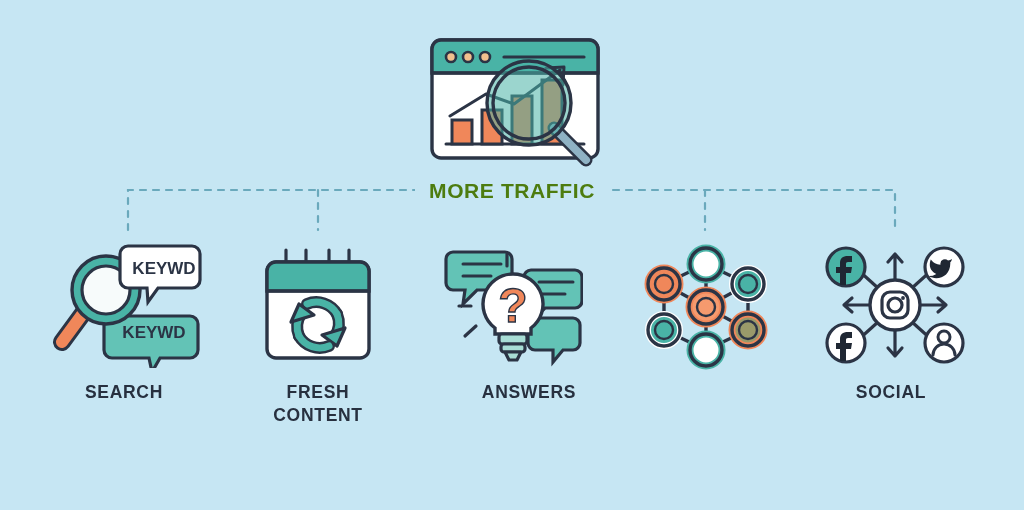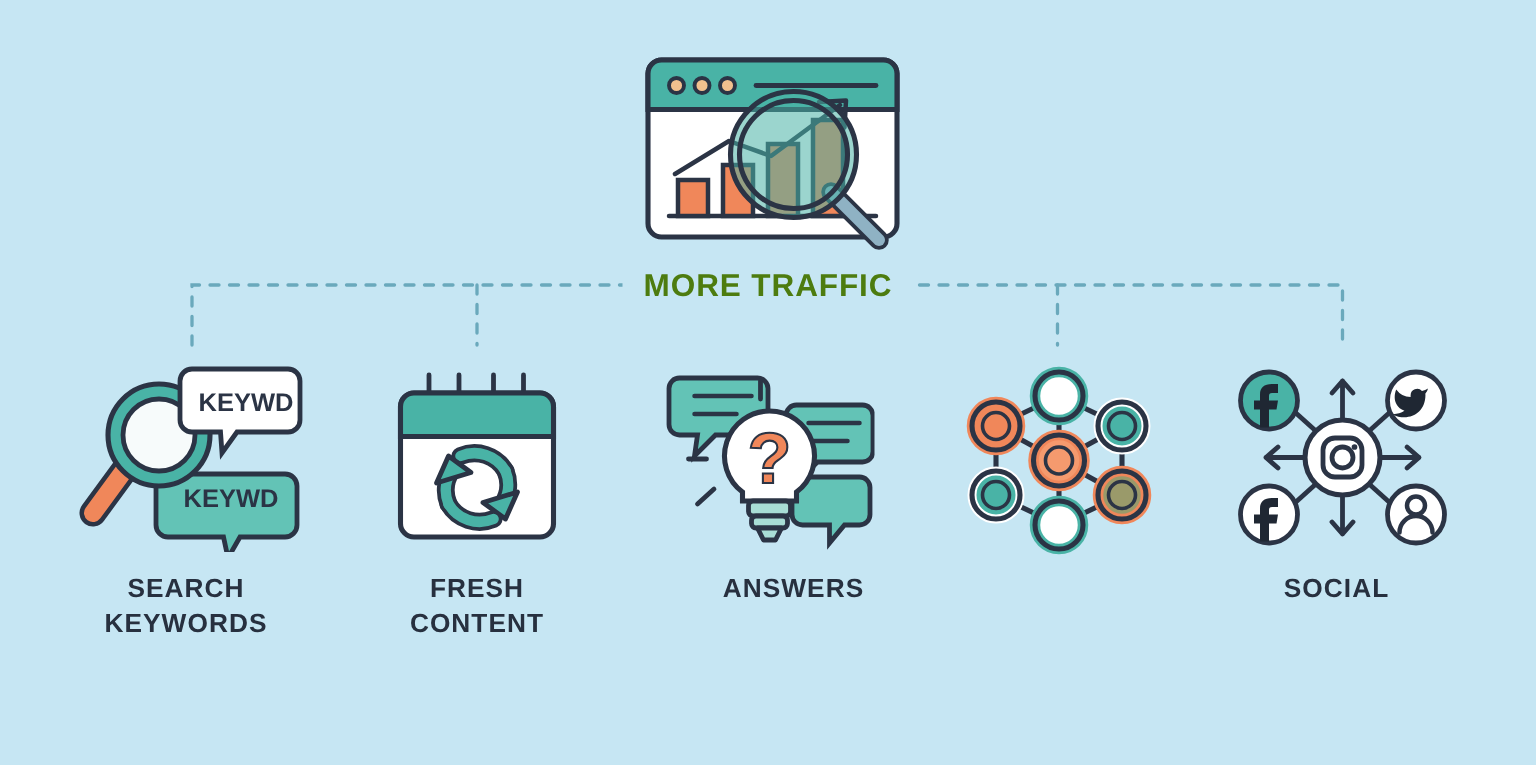--- a/index.html
+++ b/index.html
@@ -104,21 +104,20 @@
 
     <circle cx="56" cy="52" r="34" fill="#49b3a6" stroke="#2b3445" stroke-width="3.4"></circle>
     <circle cx="56" cy="52" r="24" fill="#f7fbfb" stroke="#2b3445" stroke-width="3.2"></circle>
 
     <path d="M78 8 h64 a8 8 0 0 1 8 8 v26 a8 8 0 0 1 -8 8 h-34 l-10 14 l-1 -14 h-19 a8 8 0 0 1 -8 -8 v-26 a8 8 0 0 1 8 -8 z" fill="#ffffff" stroke="#2b3445" stroke-width="3.2"></path>
     <text x="114" y="36" text-anchor="middle" font-family="Liberation Sans, sans-serif" font-size="17" font-weight="bold" fill="#2b3445">KEYWD</text>
   </svg>
 
   <div class="col-label" style="left:19px; top:381px;">
     <span>SEARCH</span>
-    <span class="l2">KEYWORDS</span>
   </div>
 
   <svg width="130" height="130" viewBox="0 0 130 130" style="left:253px; top:240px;">
 
     <line x1="33" y1="10" x2="33" y2="30" stroke="#2b3445" stroke-width="3.2" stroke-linecap="round"></line>
     <line x1="53" y1="10" x2="53" y2="30" stroke="#2b3445" stroke-width="3.2" stroke-linecap="round"></line>
     <line x1="76" y1="10" x2="76" y2="30" stroke="#2b3445" stroke-width="3.2" stroke-linecap="round"></line>
     <line x1="96" y1="10" x2="96" y2="30" stroke="#2b3445" stroke-width="3.2" stroke-linecap="round"></line>
 
     <rect x="14" y="22" width="102" height="96" rx="9" fill="#ffffff" stroke="#2b3445" stroke-width="3.4"></rect>

